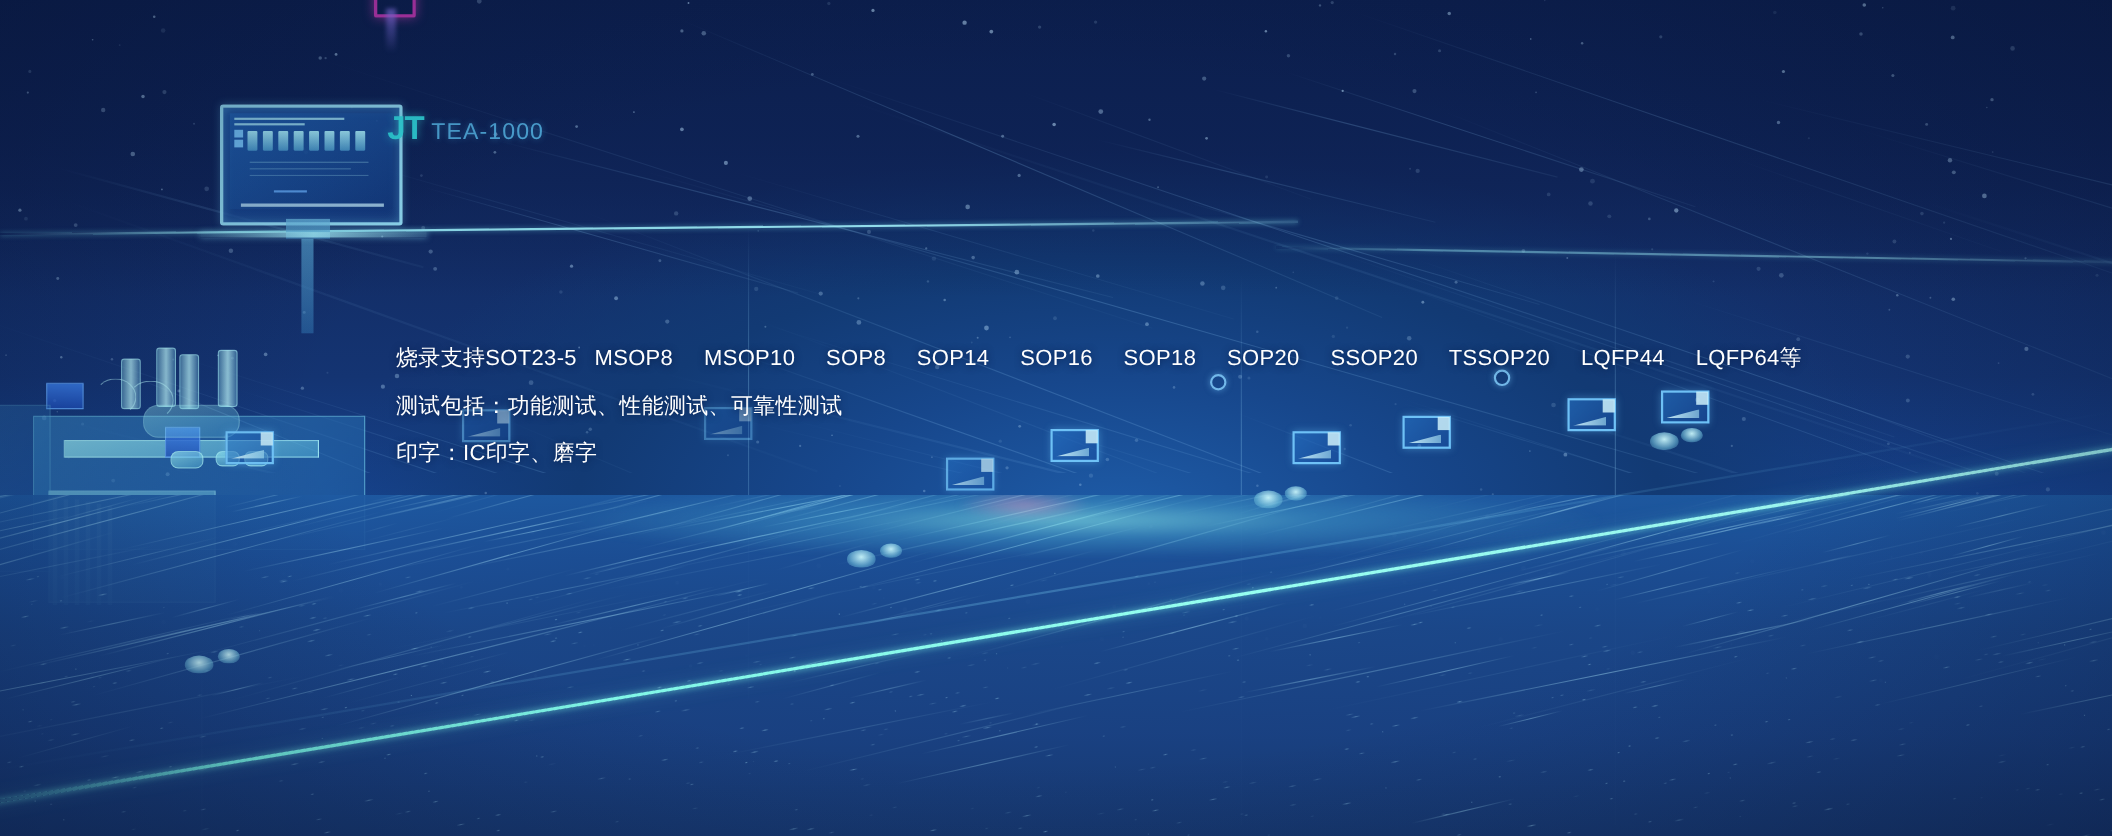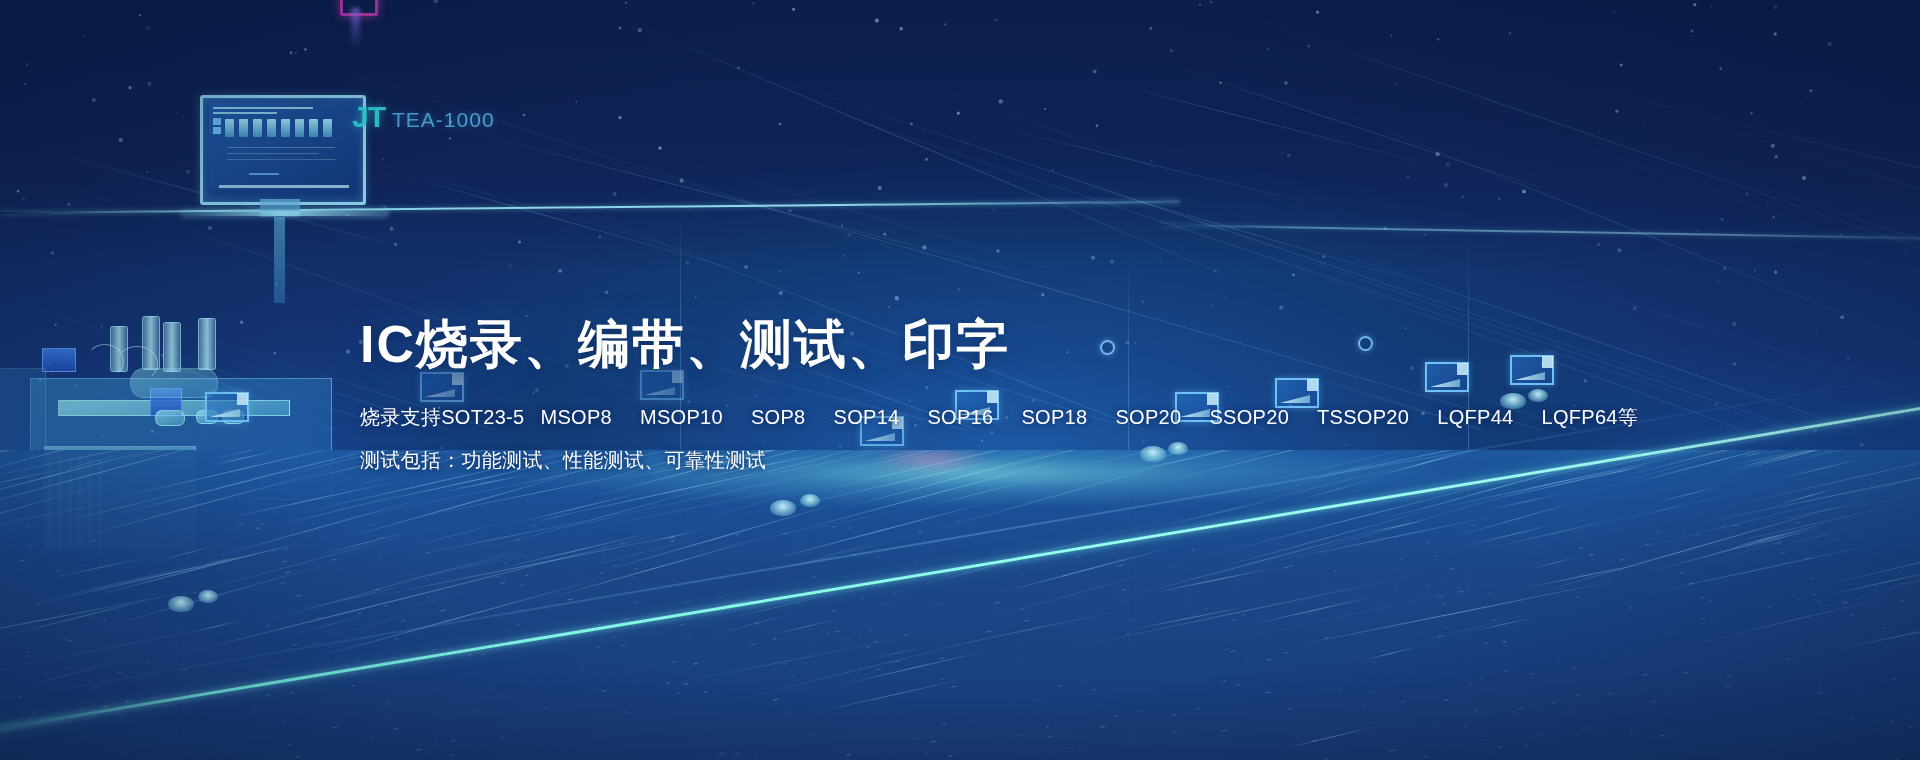--- a/index.html
+++ b/index.html
@@ -1459,35 +1459,35 @@
   <div class="rail-node" style="left:770px;top:500px;"></div>
   <div class="rail-node" style="left:800px;top:494px;width:20px;height:13px;"></div>
   <div class="rail-node" style="left:1140px;top:446px;"></div>
   <div class="rail-node" style="left:1168px;top:442px;width:20px;height:13px;"></div>
   <div class="rail-node" style="left:1500px;top:393px;"></div>
   <div class="rail-node" style="left:1528px;top:389px;width:20px;height:13px;"></div>
 
   <div class="bg-vignette"></div>
 
   <div class="content">
-    <h1 class="headline">IC烧录、编带、测试、印字</h1>
 
     <div class="subline">
       <span class="pkg-list">
         <span class="lead">烧录支持SOT23-5</span>
       <span class="pkg">MSOP8</span>
           <span class="pkg">MSOP10</span>
           <span class="pkg">SOP8</span>
           <span class="pkg">SOP14</span>
           <span class="pkg">SOP16</span>
           <span class="pkg">SOP18</span>
           <span class="pkg">SOP20</span>
           <span class="pkg">SSOP20</span>
           <span class="pkg">TSSOP20</span>
           <span class="pkg">LQFP44</span>
           <span class="pkg">LQFP64等</span>
         </span>
     </div>
 
     <div class="subline">测试包括：功能测试、性能测试、可靠性测试</div>
+    <div class="subline">印字：IC印字、磨字</div>
   </div>
 
 </div>
 
 </body></html>

